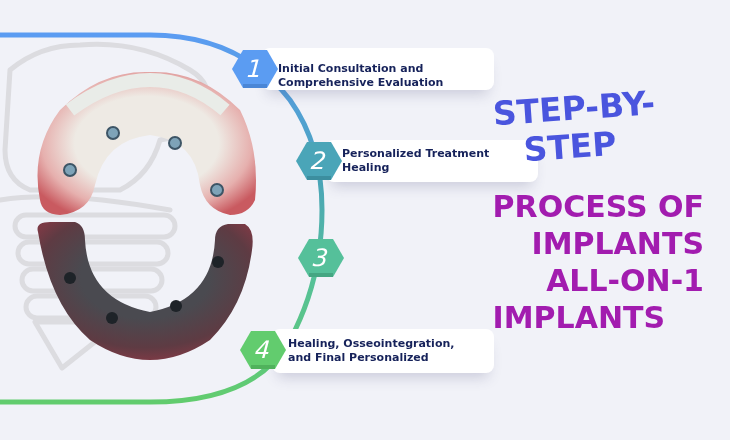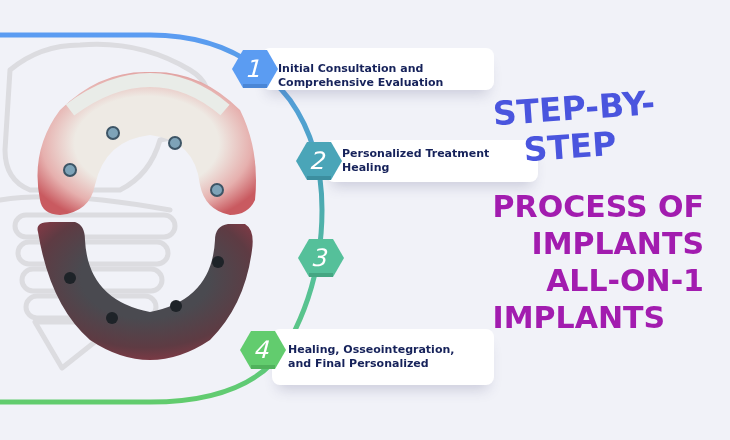--- a/index.html
+++ b/index.html
@@ -88,21 +88,21 @@
         <div>Initial Consultation and</div>
         <div>Comprehensive Evaluation</div>
       </div>
   </div>
   <div class="step-card" style="left:326px;top:140px;width:212px;height:42px;">
     <div>
         <div>Personalized Treatment</div>
         <div>Healing</div>
       </div>
   </div>
-  <div class="step-card" style="left:272px;top:329px;width:222px;height:56px;">
+  <div class="step-card" style="left:272px;top:329px;width:222px;height:44px;">
     <div>
         <div>Healing, Osseointegration,</div>
         <div>and Final Personalized</div>
       </div>
   </div>
 
   <div class="hex" style="left:232px;top:48px;">
     <svg width="46" height="42">
         <polygon points="11,2 35,2 46,21 35,40 11,40 0,21" fill="#5b9cf2"></polygon>
         <polygon points="11,36 35,36 35,40 11,40" fill="#4a86d6"></polygon>

